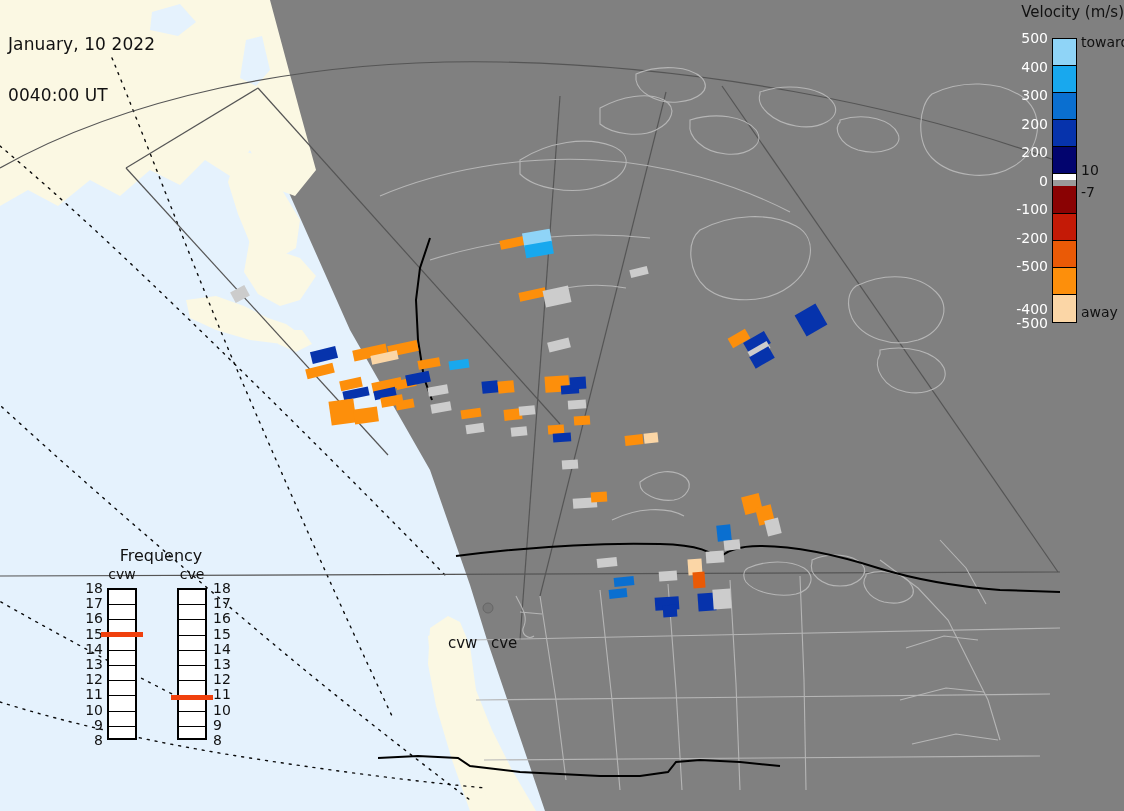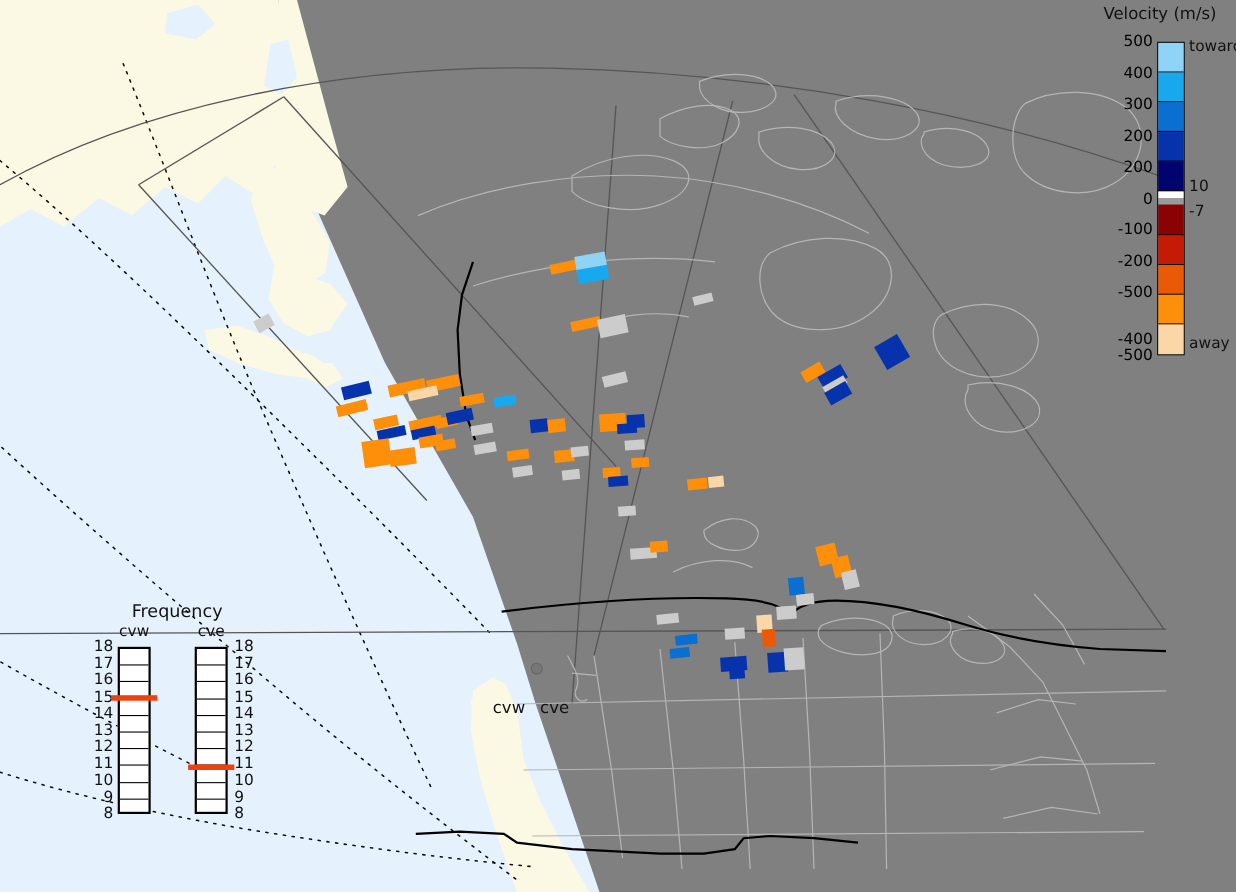--- a/index.html
+++ b/index.html
@@ -11,27 +11,27 @@
   #map{position:absolute;left:0;top:0;width:1124px;height:811px;}
   #map svg{display:block;}
 
   
   #stamp{position:absolute;left:8px;top:2px;color:#111;font-size:17px;line-height:17px;
          letter-spacing:.1px;white-space:pre;}
   #stamp div{margin:0;padding:0;}
 
   
   #cb{position:absolute;left:985px;top:0;width:139px;height:340px;}
-  #cb-title{position:absolute;left:0;top:3px;width:139px;text-align:center;
+  #cb-title{position:absolute;left:0;top:3px;width:139px;text-align:right;
             color:#111;font-size:15px;white-space:nowrap;}
   #cb-bar{position:absolute;left:67px;top:38px;width:25px;height:285px;
           border:1px solid #000;box-sizing:border-box;}
   .cbseg{width:100%;box-sizing:border-box;border-bottom:1px solid #000;}
   .cbseg:last-child{border-bottom:none;}
-  .cbtick{position:absolute;right:76px;color:#000000;font-size:14px;
+  .cbtick{position:absolute;right:76px;color:#ffffff;font-size:14px;
           text-align:right;white-space:nowrap;transform:translateY(-50%);}
   .cbside{position:absolute;left:96px;color:#111;font-size:14px;
           white-space:nowrap;transform:translateY(-50%);}
 
   
   #freq{position:absolute;left:85px;top:546px;width:152px;height:232px;}
   #freq-title{position:absolute;left:0;top:0;width:152px;text-align:center;
               color:#111;font-size:16px;}
   .fq{position:absolute;top:20px;}
   .fq-name{position:absolute;top:0;width:46px;text-align:center;color:#111;font-size:14px;}
@@ -249,20 +249,24 @@
             <rect x="748" y="346" width="22" height="8" fill="#cccccc" transform="rotate(-30,759,350)"></rect>
             <rect x="751" y="351" width="22" height="13" fill="#0633ac" transform="rotate(-30,762,357.5)"></rect>
             <rect x="799" y="308" width="24" height="24" fill="#0633ac" transform="rotate(-30,811,320)"></rect>
           </g>
 
       <circle cx="488" cy="608" r="5" fill="#777" stroke="#666"></circle>
     </g>
   </svg>
   </div>
 
+  <div id="stamp">
+    <div>January, 10 2022</div>
+    <div>0040:00 UT</div>
+  </div>
 
   <div id="cb">
     <div id="cb-title">Velocity (m/s)</div>
     <div id="cb-bar">
         <div class="cbseg" style="height: 27.1px; background: rgb(143, 212, 247);"></div>
         <div class="cbseg" style="height: 27.1px; background: rgb(24, 168, 238);"></div>
         <div class="cbseg" style="height: 27.1px; background: rgb(10, 111, 208);"></div>
         <div class="cbseg" style="height: 27.1px; background: rgb(6, 51, 172);"></div>
         <div class="cbseg" style="height: 27.1px; background: rgb(2, 4, 110);"></div>
         <div class="cbseg" style="height: 6px; background: rgb(255, 255, 255); border-bottom: none;"></div>

